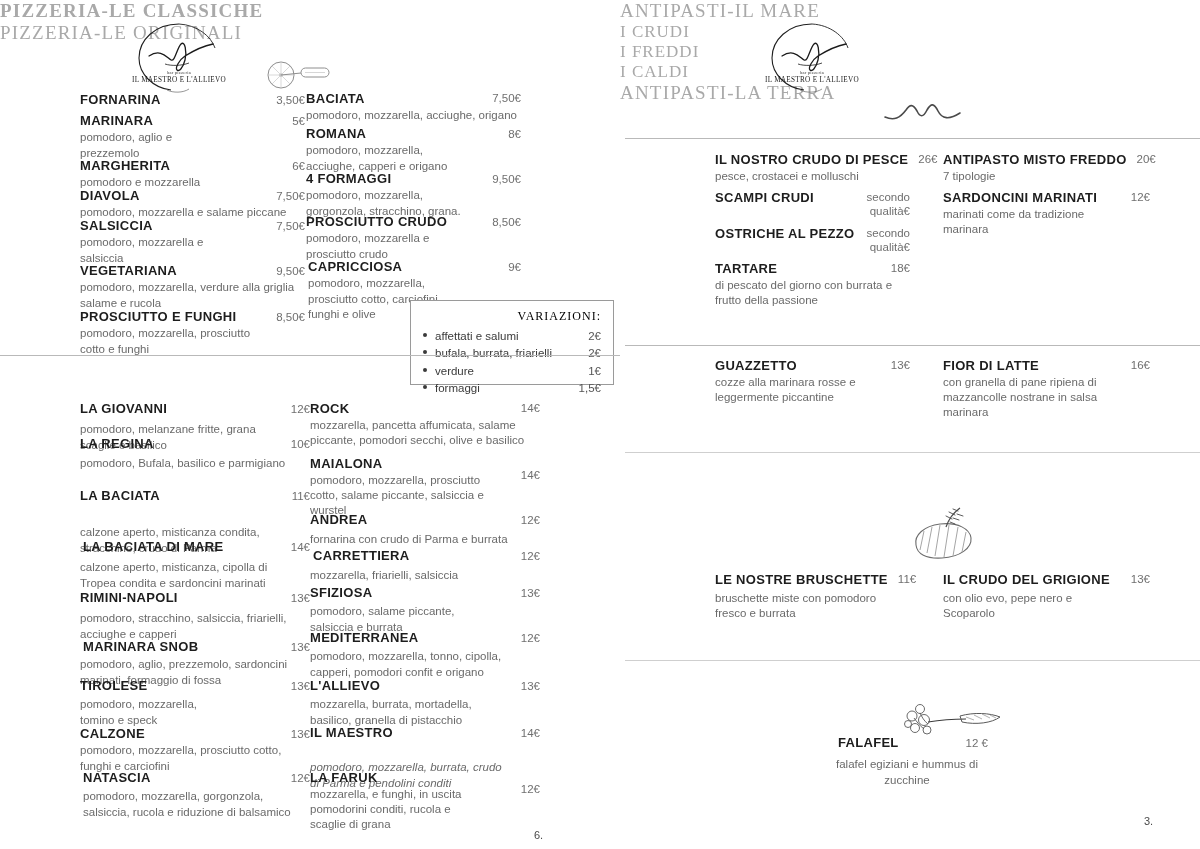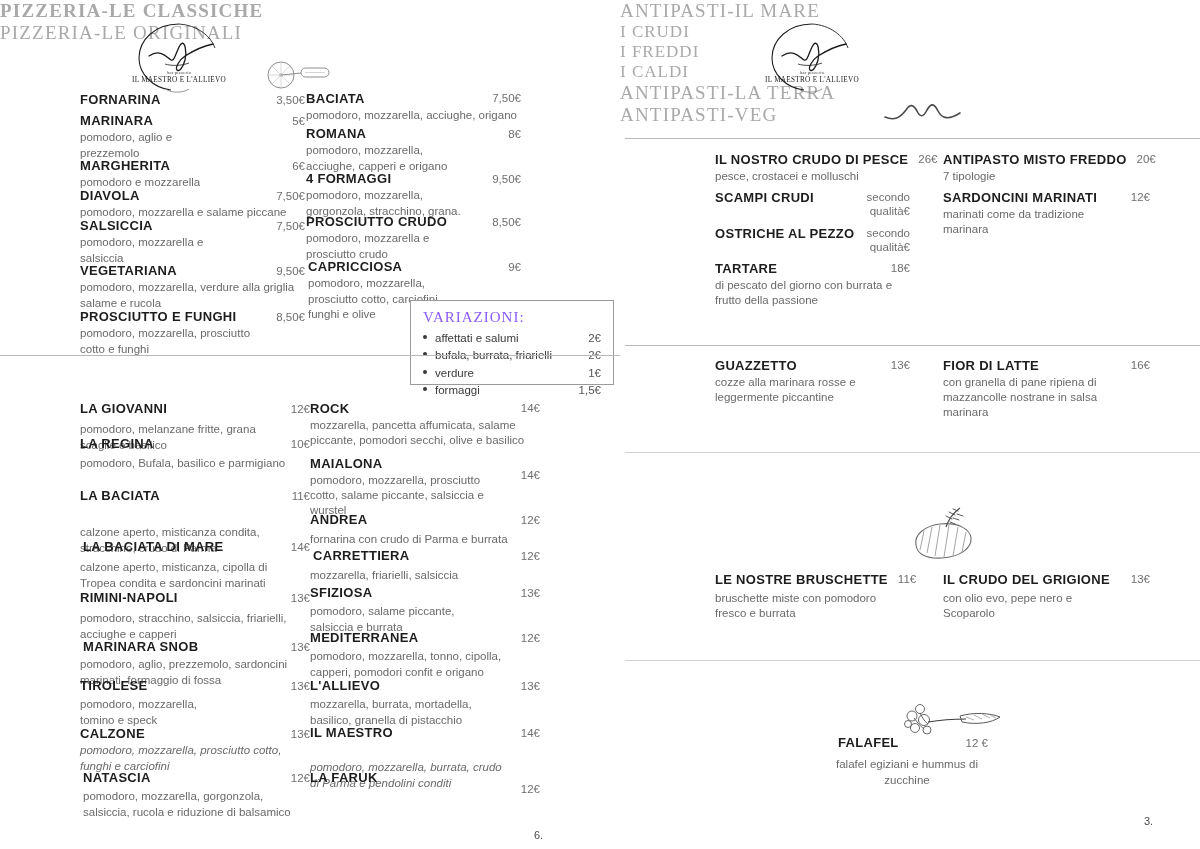--- a/index.html
+++ b/index.html
@@ -56,22 +56,22 @@
   
   .rule{position:absolute;height:1px;background:#b9b9b9;}
   .rule.soft{background:#cfcfcf;}
 
   
   .varbox{
     position:absolute;border:1px solid #9a9a9a;background:#fff;
     box-sizing:border-box;padding:8px 12px 10px 12px;
   }
   .varbox .vt{
-    font-family:"Liberation Serif", serif;color:#8b5cf6;
-    font-size:15px;letter-spacing:1px;text-align:left;margin-bottom:4px;
+    font-family:"Liberation Serif", serif;color:#000000;
+    font-size:12px;letter-spacing:1px;text-align:right;margin-bottom:4px;
   }
   .varbox ul{list-style:none;margin:0;padding:0;}
   .varbox li{
     display:flex;justify-content:space-between;align-items:baseline;
     font-size:11.5px;color:#3a3a3a;line-height:1.5;
   }
   .varbox li .bl{display:flex;align-items:baseline;}
   .varbox li .dot{
     width:4px;height:4px;border-radius:50%;background:#3a3a3a;
     margin-right:8px;flex:none;position:relative;top:-3px;
@@ -287,21 +287,21 @@
         <span class="nm">TIROLESE</span>
       <span class="pr">13€</span>
       </div>
     <div class="ds" style="width:150px;margin-top:4px;">pomodoro, mozzarella, tomino e speck</div>
   </div>
   <div class="item" style="left:80px;top:726px;width:230px;">
     <div class="row">
         <span class="nm">CALZONE</span>
       <span class="pr">13€</span>
       </div>
-    <div class="ds" style="width:212px;font-style:italic;">pomodoro, mozzarella, prosciutto cotto, funghi e carciofini</div>
+    <div class="ds" style="width:212px;">pomodoro, mozzarella, prosciutto cotto, funghi e carciofini</div>
   </div>
   <div class="item" style="left:83px;top:770px;width:227px;">
     <div class="row">
         <span class="nm">NATASCIA</span>
       <span class="pr">12€</span>
       </div>
     <div class="ds" style="width:212px;margin-top:4px;">pomodoro, mozzarella, gorgonzola, salsiccia, rucola e riduzione di balsamico</div>
   </div>
 
   <div class="item pricetop" style="left:310px;top:401px;width:230px;">
@@ -358,20 +358,21 @@
         <span class="nm">IL MAESTRO</span>
       <span class="pr">14€</span>
       </div>
     <div class="ds" style="width:200px;margin-top:20px;font-style:italic;">pomodoro, mozzarella, burrata, crudo di Parma e pendolini conditi</div>
   </div>
   <div class="item pricetop" style="left:310px;top:770px;width:230px;">
     <div class="row">
         <span class="nm">LA FARUK</span>
       <span class="pr" style="position:relative;top:12px;">12€</span>
       </div>
+    <div class="ds" style="width:175px;">mozzarella, e funghi, in uscita pomodorini conditi, rucola e scaglie di grana</div>
   </div>
 
   <div class="pgnum" style="left:534px;top:829px;">6.</div>
 </div>
 
 <div class="page page-right">
 
   <div class="logo" style="left:140px;top:18px;">
     <svg viewBox="0 0 104 78" xmlns="http://www.w3.org/2000/svg">
       <path d="M52 6 C28 6 12 22 12 40 C12 56 26 70 44 72" fill="none" stroke="#1f1f1f" stroke-width="1.1"></path>
@@ -487,21 +488,20 @@
   <div class="item pricetop" style="left:323px;top:572px;width:207px;">
     <div class="row">
         <span class="nm">IL CRUDO DEL GRIGIONE</span>
       <span class="pr">13€</span>
       </div>
     <div class="ds" style="width:160px;margin-top:4px;">con olio evo, pepe nero e Scoparolo</div>
   </div>
 
   <div class="rule soft" style="left:5px;top:660px;width:575px;"></div>
 
-  <div class="sec-title" style="left:252px;top:679px;">ANTIPASTI-VEG</div>
 
   <div class="orn" style="left:280px;top:700px;">
     <svg width="110" height="42" viewBox="0 0 110 42">
       <g stroke="#5a5a5a" fill="none" stroke-width=".9">
         <circle cx="20" cy="9" r="4.5"></circle>
           <circle cx="12" cy="16" r="5"></circle>
         <circle cx="24" cy="20" r="5.5"></circle>
           <circle cx="15" cy="28" r="4.5"></circle>
         <circle cx="27" cy="30" r="4"></circle>
           <circle cx="8" cy="24" r="3.5"></circle>

